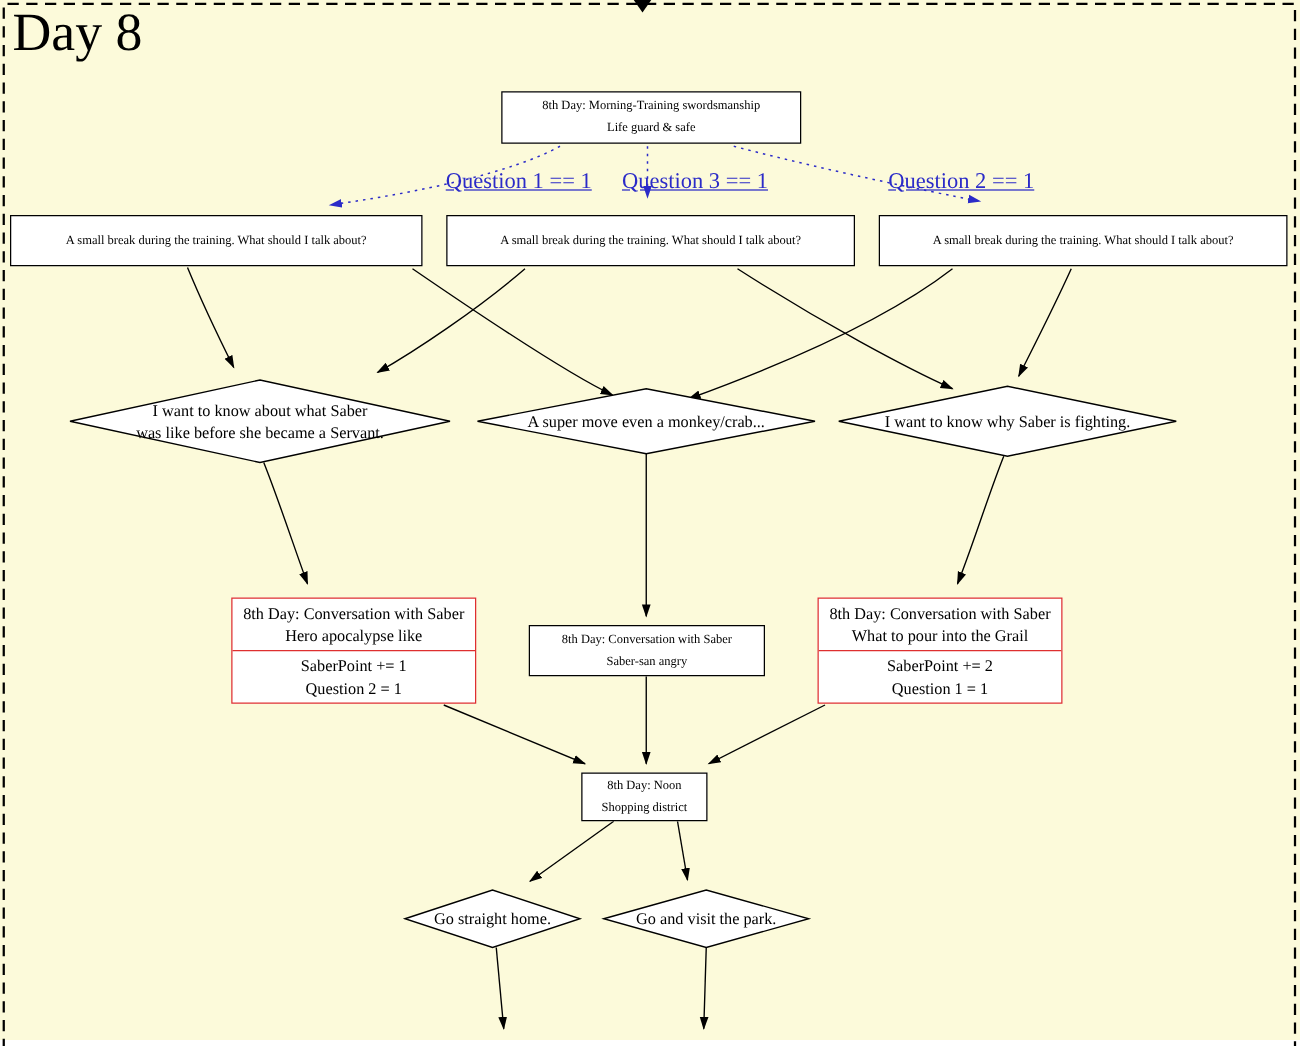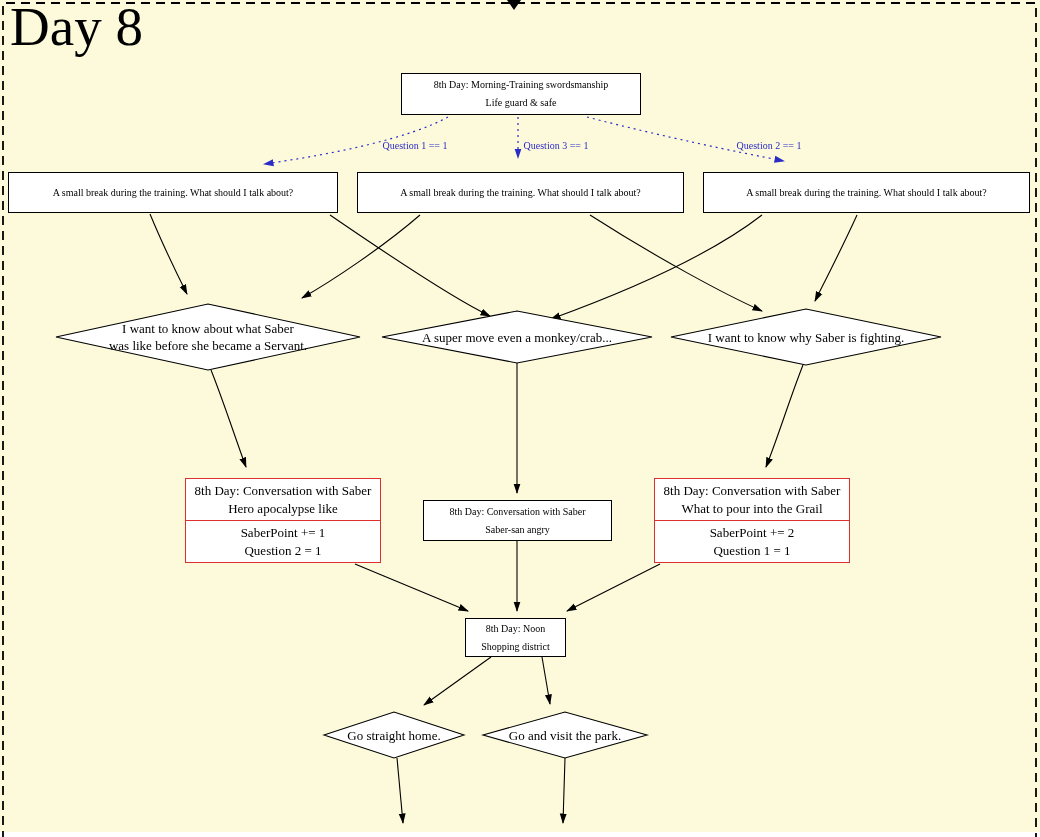--- a/index.html
+++ b/index.html
@@ -8,40 +8,40 @@
     font-family:"Liberation Serif", serif;color:#000;overflow:hidden;
   }
   .bg{position:absolute;left:0;top:0;width:1040px;height:832px;background:var(--background,#FCFADA);}
   svg.layer{position:absolute;left:0;top:0;}
   .edge{fill:none;stroke:#000;stroke-width:1.1px;}
   .edge.blue{stroke:var(--blue,#2B2BC8);stroke-dasharray:2 4;stroke-width:1.2px;}
   .cluster-border{fill:none;stroke:#000;stroke-width:1.8px;stroke-dasharray:9 6;}
   #mb path{fill:#000;}
   #mblue path{fill:var(--blue,#2B2BC8);}
   .diamond{fill:var(--node_fill,#fff);stroke:#000;stroke-width:1.1px;}
-  .graph-title{position:absolute;left:10px;top:0px;font-size:55px;line-height:54px;}
+  .graph-title{position:absolute;left:10px;top:0px;font-size:43px;line-height:54px;}
   .node{
     position:absolute;box-sizing:border-box;background:var(--node_fill,#fff);
     border:1px solid #000;display:flex;flex-direction:column;justify-content:center;
     align-items:center;text-align:center;font-size:10px;line-height:18px;
   }
   .record{
     position:absolute;box-sizing:border-box;background:var(--node_fill,#fff);
     border:1px solid var(--red,#DE2F2F);display:flex;flex-direction:column;
     text-align:center;font-size:13px;line-height:18px;
   }
   .record .sec{flex:1;display:flex;flex-direction:column;justify-content:center;}
   .record .sec + .sec{border-top:1px solid var(--red,#DE2F2F);}
   .dtext{
     position:absolute;transform:translate(-50%,-50%);text-align:center;
     font-size:13px;line-height:17px;white-space:nowrap;
   }
   .elabel{
-    position:absolute;transform:translate(-50%,-50%);font-size:10px;
-    color:var(--blue,#2B2BC8);white-space:nowrap;
+    position:absolute;transform:translate(-50%,-50%);font-size:18px;
+    color:var(--blue,#2B2BC8);white-space:nowrap;text-decoration:underline;
   }
 </style>
 </head>
 <body>
 
 <div class="bg"></div>
 
 <svg class="layer" width="1040" height="837" viewBox="0 0 1040 837">
   <defs>
     <marker id="mb" markerWidth="11" markerHeight="9" refX="9.5" refY="4" orient="auto" markerUnits="userSpaceOnUse">

